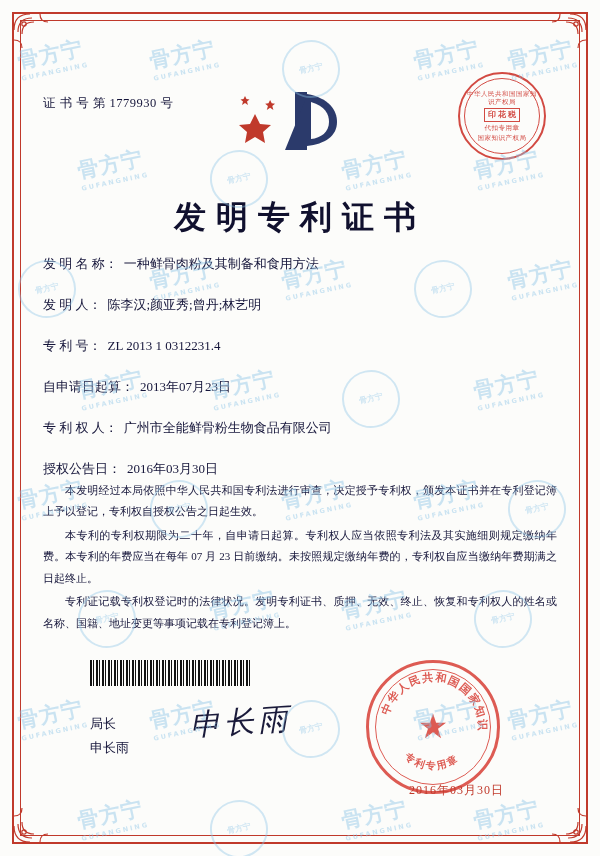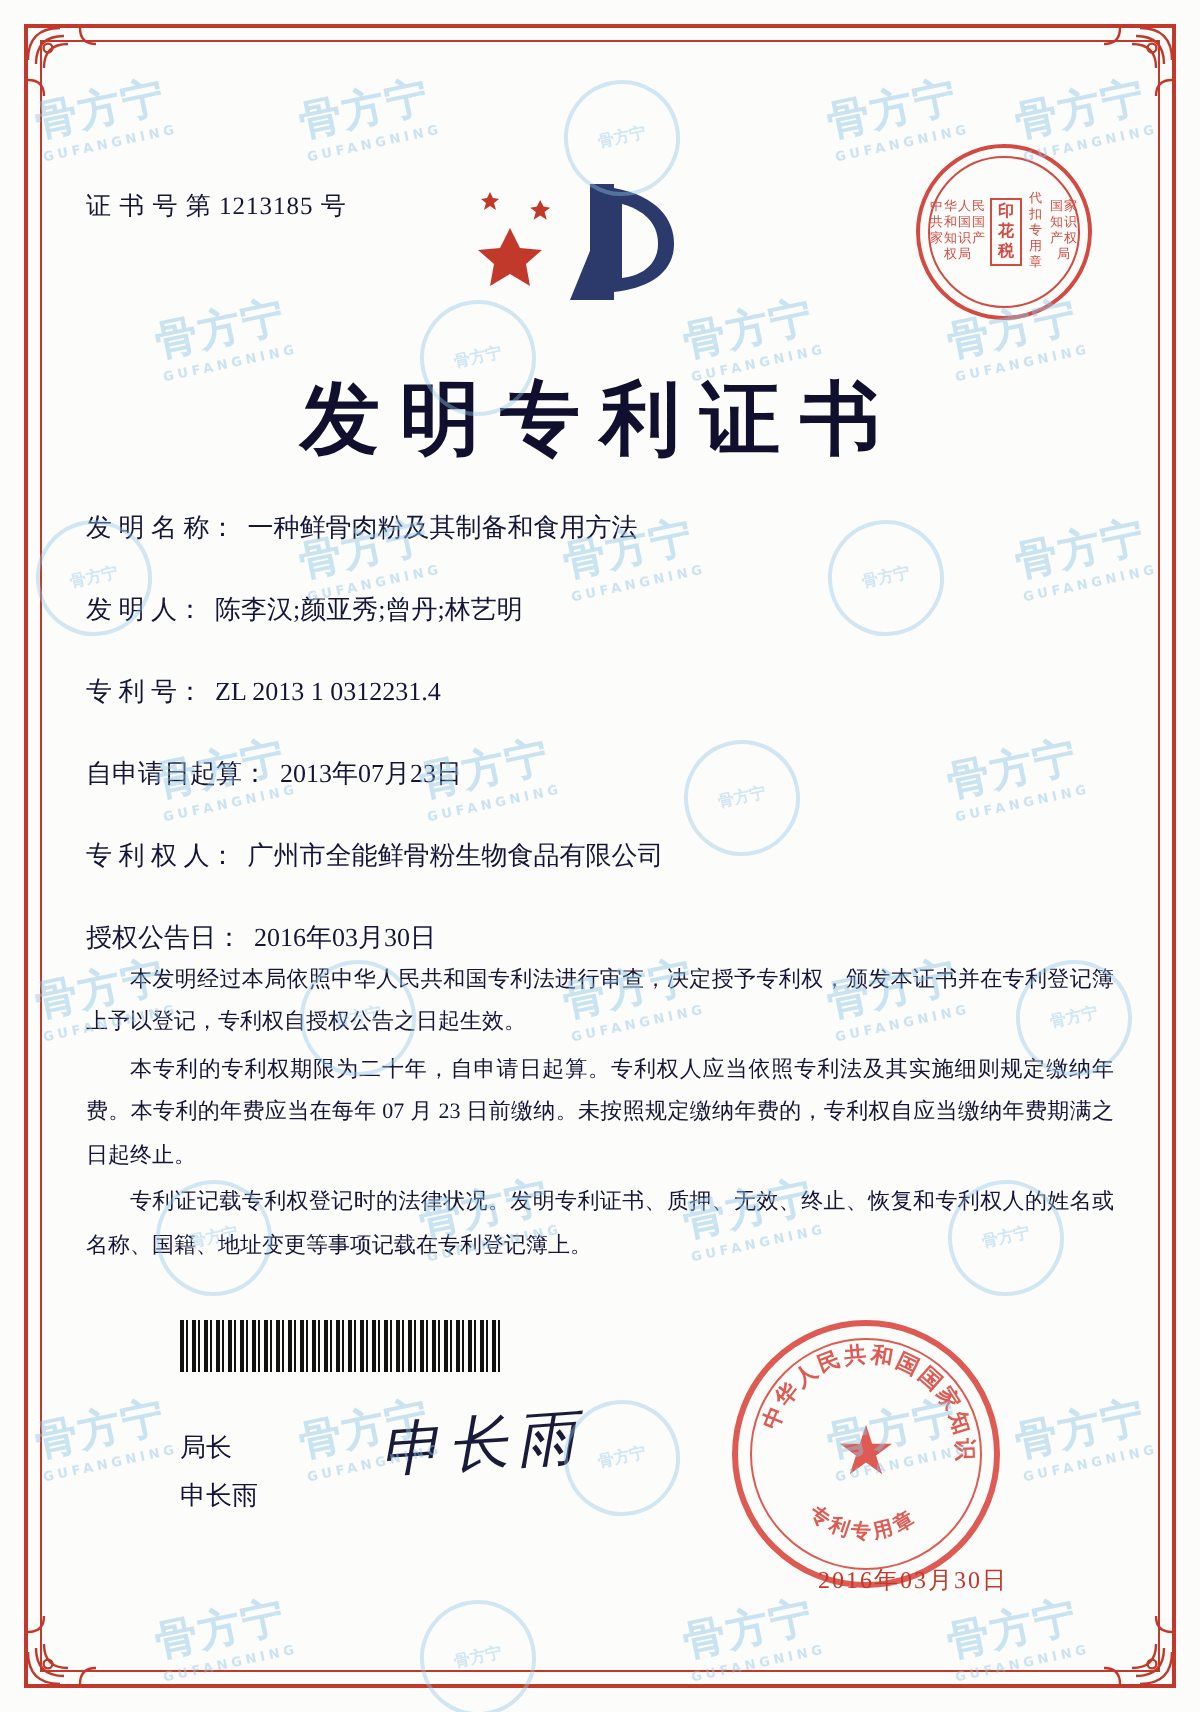--- a/index.html
+++ b/index.html
@@ -57,30 +57,30 @@
     border:2px solid #cf3b33;
     color:#cf3b33;
     display:flex;align-items:center;justify-content:center;
     text-align:center;
     font-size:7px;line-height:1.25;
     opacity:.92;
   }
   .seal-top .inner{
     width:74px;height:74px;border-radius:50%;
     border:1px solid #cf3b33;
-    display:flex;flex-direction:row;align-items:center;justify-content:center;
+    display:flex;flex-direction:column;align-items:center;justify-content:center;
     gap:2px;
   }
   .seal-top .arc{font-size:6.5px;letter-spacing:.5px;}
   .seal-top .mid{font-size:8px;font-weight:bold;border:1px solid #cf3b33;padding:1px 3px;}
 
   h1.title{
-    position:absolute;left:0;right:0;top:142px;
+    position:absolute;left:0;right:0;top:156px;
     text-align:center;
-    font-size:40px;letter-spacing:10px;
+    font-size:32px;letter-spacing:10px;
     font-weight:bold;
     margin:0;
     color:#10102e;
     font-family:"DejaVu Serif","Liberation Serif",serif;
   }
 
   .fields{position:absolute;left:3px;right:3px;top:215px;}
   .field{
     display:flex;align-items:baseline;
     margin-bottom:23px;
@@ -227,21 +227,21 @@
       <path d="M12 24 Q12 12 24 12"></path>
           <circle cx="14" cy="14" r="2.2"></circle>
       <path d="M4 30 Q12 30 12 38"></path>
           <path d="M30 4 Q30 12 38 12"></path>
     </g>
       </svg>
   </div>
 
   <div class="content">
 
-    <div class="cert-no">证 书 号 第 1213185 号</div>
+    <div class="cert-no">证 书 号 第 1779930 号</div>
 
     <div class="logo">
       <svg width="150" height="86" viewBox="0 0 150 86">
         <g fill="#c0392b">
           <polygon points="30,36 35,46 46,47 38,54 40,65 30,59 20,65 22,54 14,47 25,46"></polygon>
           <polygon points="52,20 55,26 61,27 56,31 58,38 52,34 46,38 48,31 43,27 49,26" transform="scale(.55) translate(30,20)"></polygon>
           <polygon points="18,24 21,30 27,31 22,35 24,42 18,38 12,42 14,35 9,31 15,30" transform="scale(.5) translate(22,12)"></polygon>
         </g>
         <g>
           <path d="M70 14 L70 72 L82 72 L82 14 Z" fill="#2b3a6b"></path>

